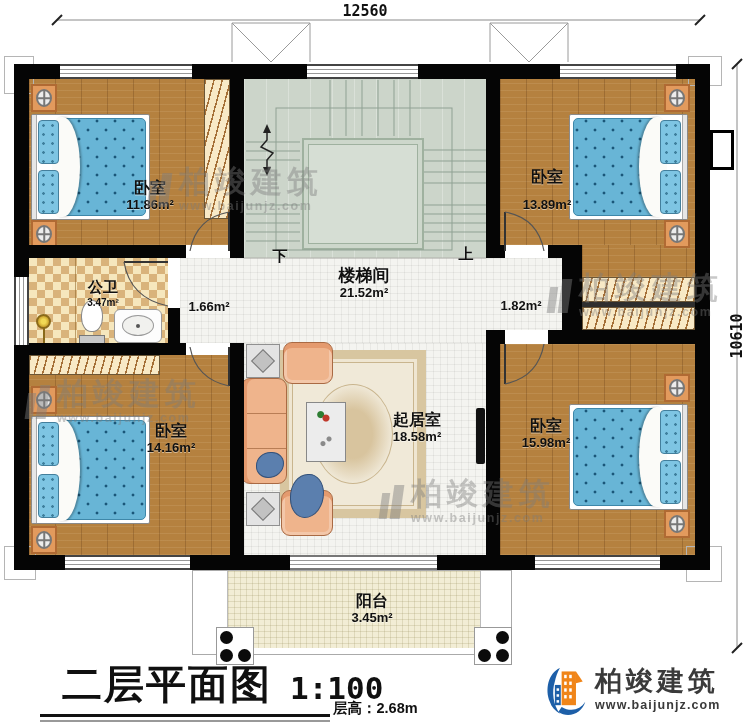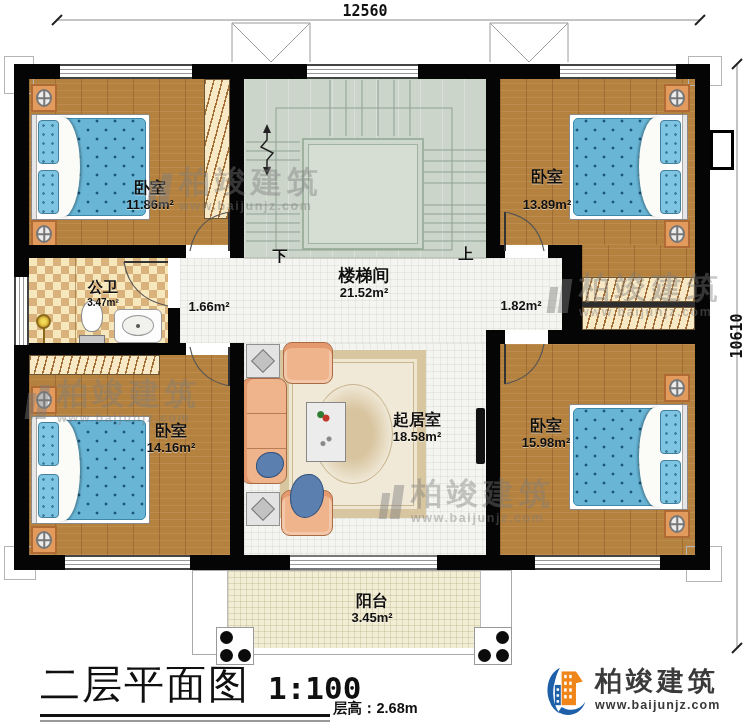--- a/index.html
+++ b/index.html
@@ -89,21 +89,21 @@
        text-align:center;z-index:20;color:#111;}
   
   .wm{position:absolute;display:flex;align-items:center;gap:7px;color:rgba(125,125,125,.42);z-index:30;pointer-events:none;}
   .wm .mark{width:24px;height:34px;flex:0 0 auto;transform:skewX(-8deg);
        background:linear-gradient(rgba(125,125,125,.45),rgba(125,125,125,.45)) 1px 8px/8px 26px no-repeat,
                   linear-gradient(rgba(125,125,125,.45),rgba(125,125,125,.45)) 12px 0/10px 34px no-repeat;}
   .wm .big{font-size:31px;font-weight:bold;letter-spacing:5px;line-height:1;}
   .wm .small{font-size:12.5px;font-weight:bold;letter-spacing:1.6px;margin-top:2px;}
   
   .title-row{position:absolute;left:40px;top:664px;display:flex;align-items:flex-end;gap:18px;z-index:25;}
-  .t-main{font-size:40px;font-weight:normal;letter-spacing:2px;line-height:1;}
+  .t-main{font-size:40px;font-weight:bold;letter-spacing:2px;line-height:1;margin-left:22px;}
   .t-scale{font-size:31px;font-weight:bold;line-height:1;font-family:"DejaVu Sans Mono","Liberation Mono",monospace;}
   .uline{position:absolute;z-index:25;}
   .info{position:absolute;left:333px;z-index:25;font-weight:bold;font-size:14.5px;white-space:nowrap;}
   .logo{position:absolute;left:543px;top:663px;display:flex;align-items:center;gap:8px;z-index:25;}
   .lg-txt{display:flex;flex-direction:column;}
   .lg-name{font-size:27px;font-weight:bold;color:#3a3a3a;letter-spacing:4px;line-height:1;}
   .lg-site{font-size:12.5px;font-weight:bold;color:#3a3a3a;letter-spacing:1.1px;margin-top:3px;}
   svg.ovl{position:absolute;left:0;top:0;z-index:15;pointer-events:none;}
 </style>
 </head>

